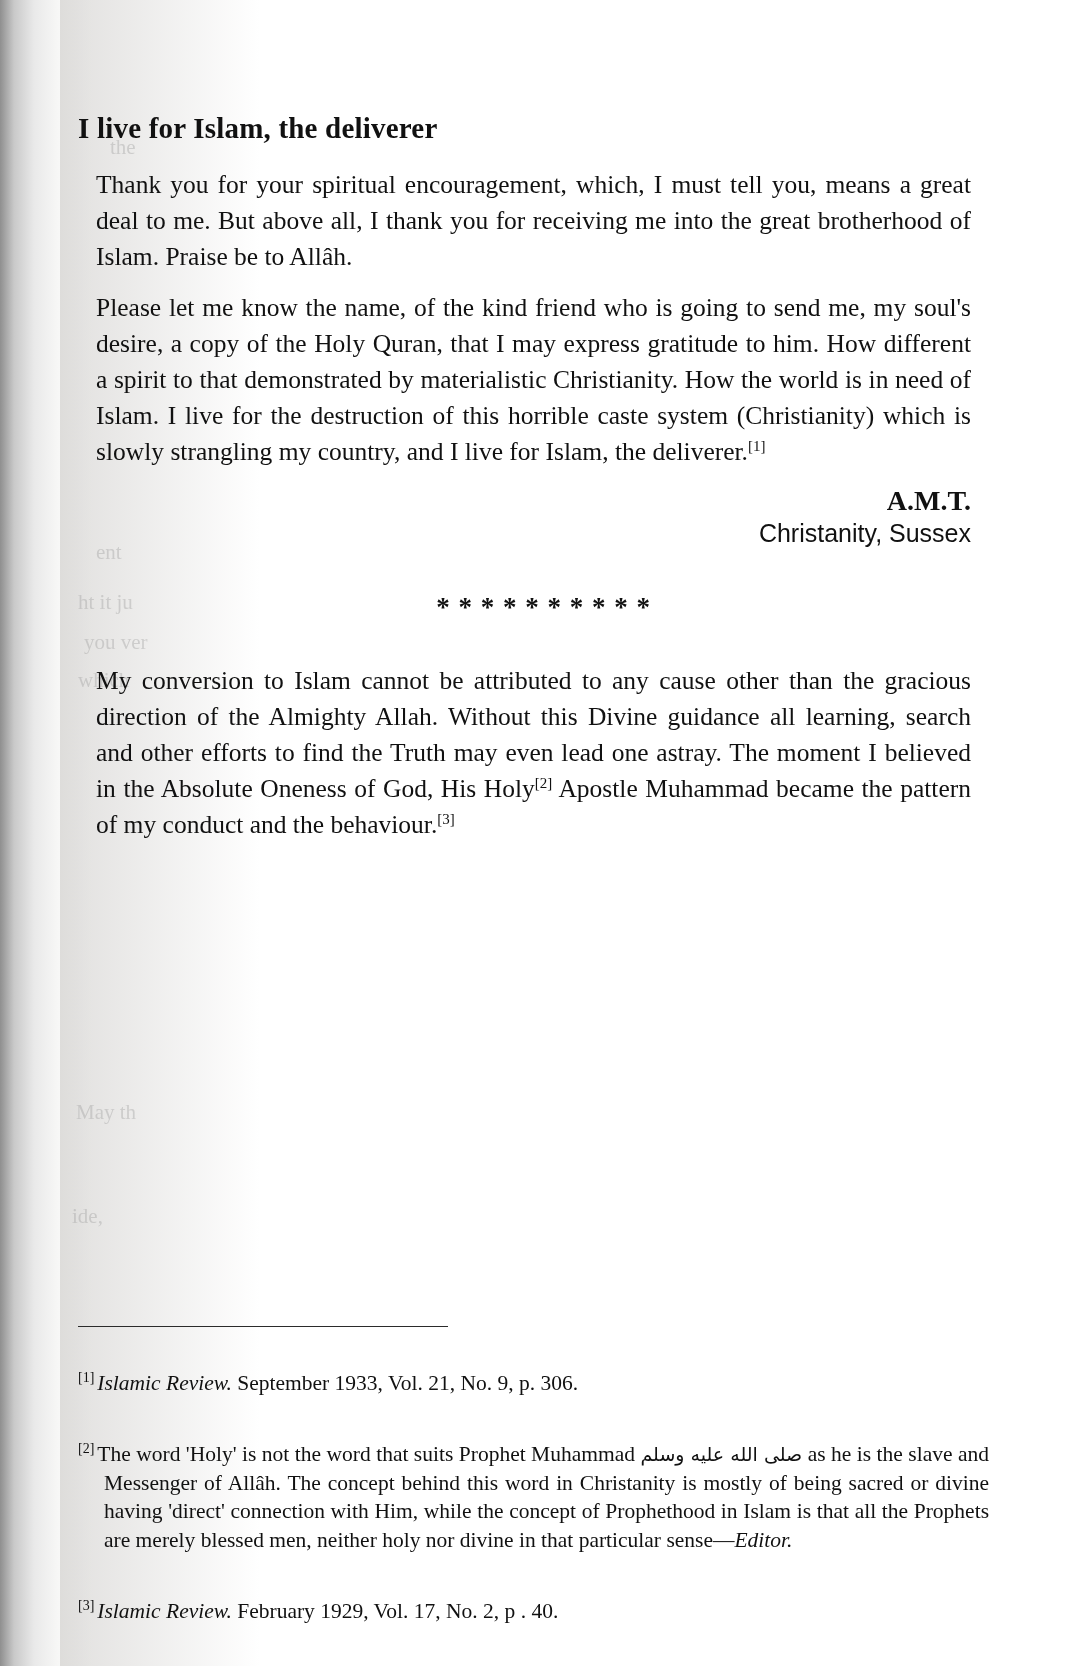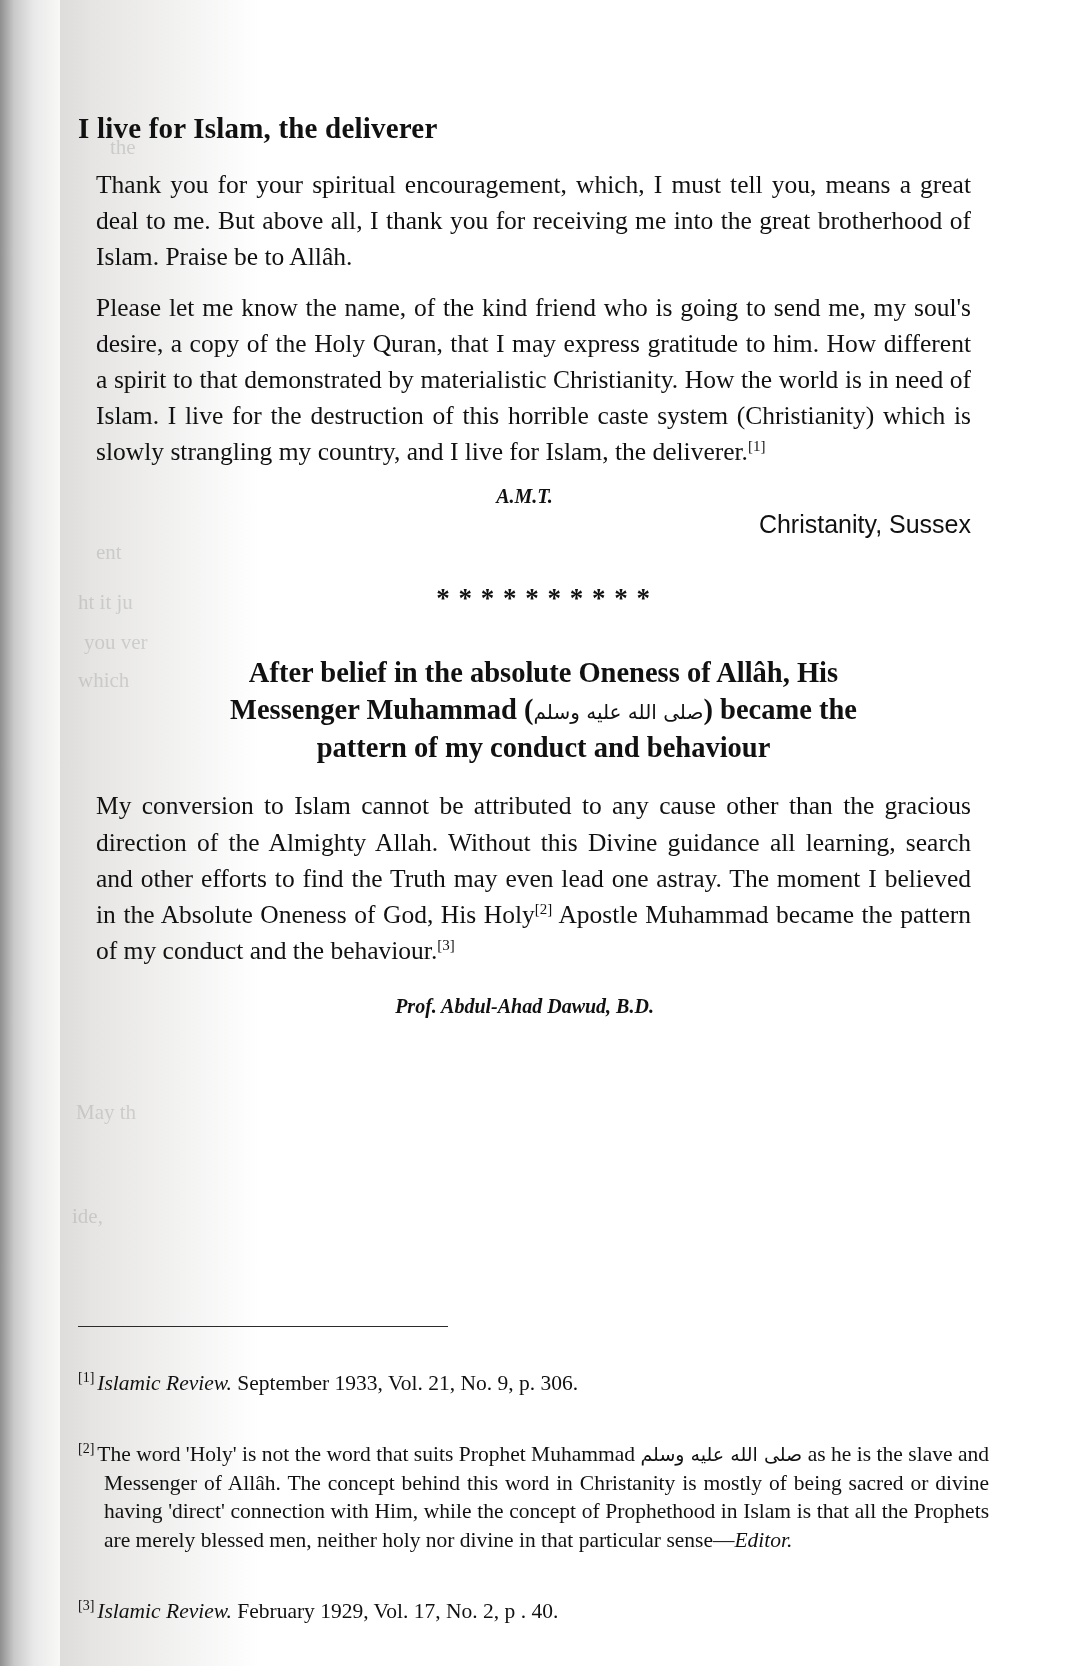--- a/index.html
+++ b/index.html
@@ -76,24 +76,23 @@
     padding: 0 38px 0 18px;
   }
   p.body.tight { margin-bottom: 10px; }
 
   .sup {
     font-size: 15px;
     vertical-align: super;
   }
 
   .sig {
-    text-align: center;
+    text-align: right;
     font-weight: bold;
-    font-style: italic;
-    font-size: 20px;
+    font-size: 28px;
     padding-right: 38px;
     margin: 14px 0 2px 0;
   }
   .sig-place {
     text-align: right;
     font-size: 26px;
     padding-right: 38px;
     margin: 2px 0 0 0;
     font-family: "Liberation Sans", sans-serif;
     font-size: 25px;
@@ -168,29 +167,23 @@
 
   <p class="body">Thank you for your spiritual encouragement, which, I must tell you, means a great deal to me. But above all, I thank you for receiving me into the great brotherhood of Islam. Praise be to Allâh.</p>
 
   <p class="body tight"><span>Please let me know the name, of the kind friend who is going to send me, my soul's desire, a copy of the Holy Quran, that I may express gratitude to him. How different a spirit to that demonstrated by materialistic Christianity. How the world is in need of Islam. I live for the destruction of this horrible caste system (Christianity) which is slowly strangling my country, and I live for Islam, the deliverer.</span><span class="sup">[1]</span></p>
 
   <div class="sig">A.M.T.</div>
   <div class="sig-place">Christanity, Sussex</div>
 
   <div class="stars">* * * * * * * * * *</div>
 
-  <h2 class="title-2">
-    <span>After belief in the absolute Oneness of Allâh, His</span><br>
-    <span>Messenger Muhammad (</span><span class="arabic">صلى الله عليه وسلم</span><span>) became the</span><br>
-    <span>pattern of my conduct and behaviour</span>
-  </h2>
 
   <p class="body"><span>My conversion to Islam cannot be attributed to any cause other than the gracious direction of the Almighty Allah. Without this Divine guidance all learning, search and other efforts to find the Truth may even lead one astray. The moment I believed in the Absolute Oneness of God, His Holy</span><span class="sup">[2]</span><span> Apostle Muhammad became the pattern of my conduct and the behaviour.</span><span class="sup">[3]</span></p>
 
-  <div class="sig" style="margin-top:26px;">Prof. Abdul-Ahad Dawud, B.D.</div>
 
   <div class="footnotes">
     <div class="fn-rule"></div>
 
     <p class="fn fn-hang"><span class="marker">[1]</span><span class="it">Islamic Review.</span><span> September 1933, Vol. 21, No. 9, p. 306.</span></p>
 
     <p class="fn fn-hang"><span class="marker">[2]</span><span>The word 'Holy' is not the word that suits Prophet Muhammad </span><span class="arabic" style="font-size:19px;">صلى الله عليه وسلم</span> <span>as he is the slave and Messenger of Allâh. The concept behind this word in Christanity is mostly of being sacred or divine having 'direct' connection with Him, while the concept of Prophethood in Islam is that all the Prophets are merely blessed men, neither holy nor divine in that particular sense—</span><span class="it">Editor.</span></p>
 
     <p class="fn fn-hang"><span class="marker">[3]</span><span class="it">Islamic Review.</span><span> February 1929, Vol. 17, No. 2, p . 40.</span></p>
   </div>

